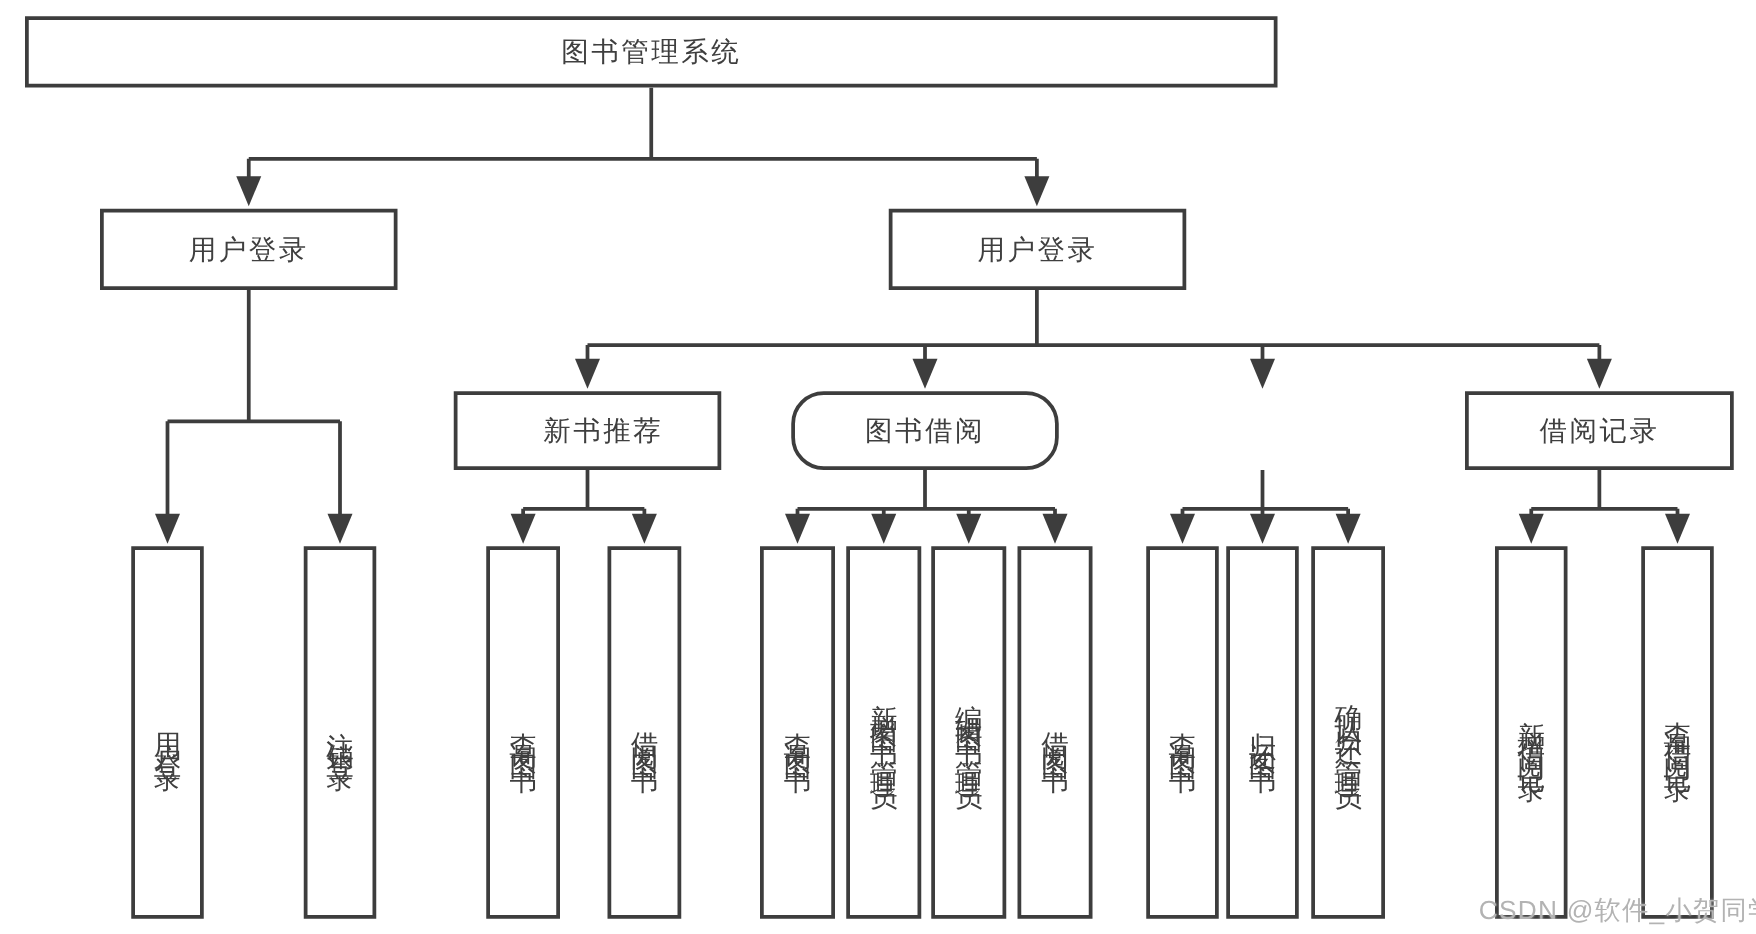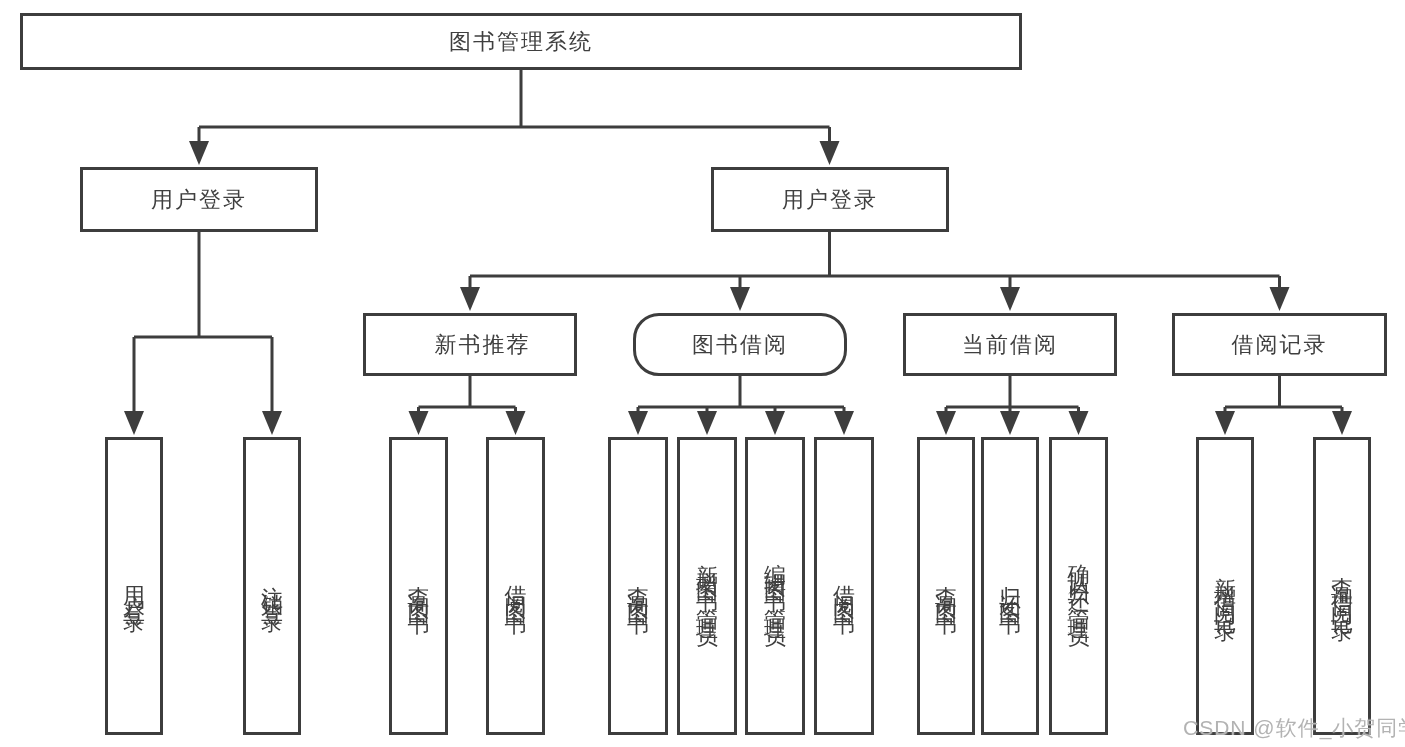--- a/index.html
+++ b/index.html
@@ -69,23 +69,20 @@
   <div class="box hbox" style="left:711px;top:167px;width:238px;height:65px;">
     <span>用户登录</span>
   </div>
 
   <div class="box hbox" style="left:363px;top:313px;width:214px;height:63px;padding-left:25px;">
     <span>新书推荐</span>
   </div>
   <div class="box hbox" style="left:633px;top:313px;width:214px;height:63px;border-radius:26px;">
     <span>图书借阅</span>
   </div>
-  <div class="box hbox" style="left:903px;top:313px;width:214px;height:63px;">
-    <span>当前借阅</span>
-  </div>
   <div class="box hbox" style="left:1172px;top:313px;width:215px;height:63px;">
     <span>借阅记录</span>
   </div>
 
   <div class="box vbox" style="left:105px;top:437px;width:58px;height:298px;">
     <span>用户登录</span>
   </div>
   <div class="box vbox" style="left:243px;top:437px;width:58px;height:298px;">
     <span>注销登录</span>
   </div>

